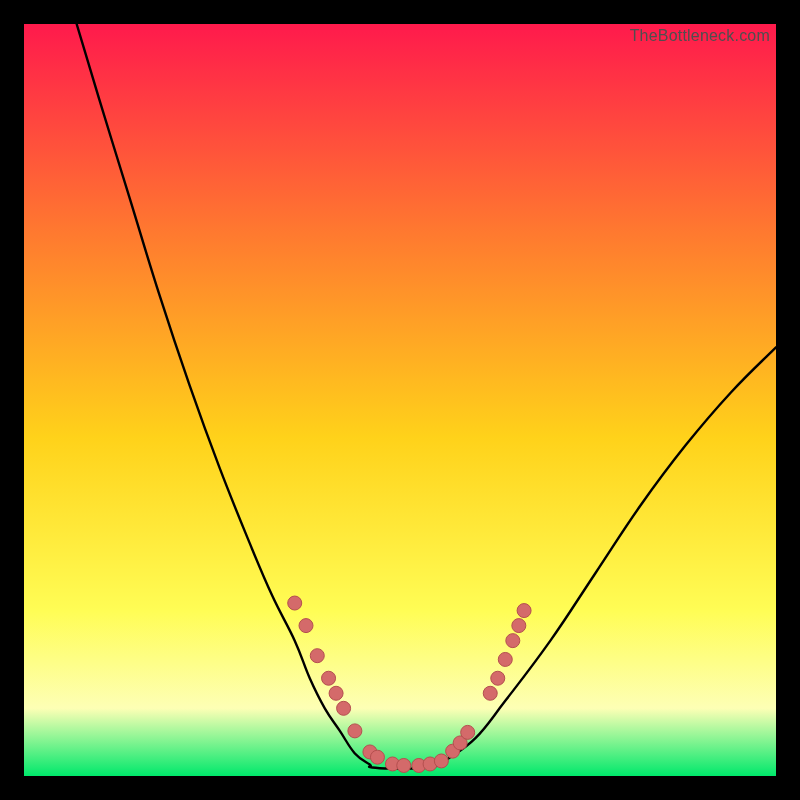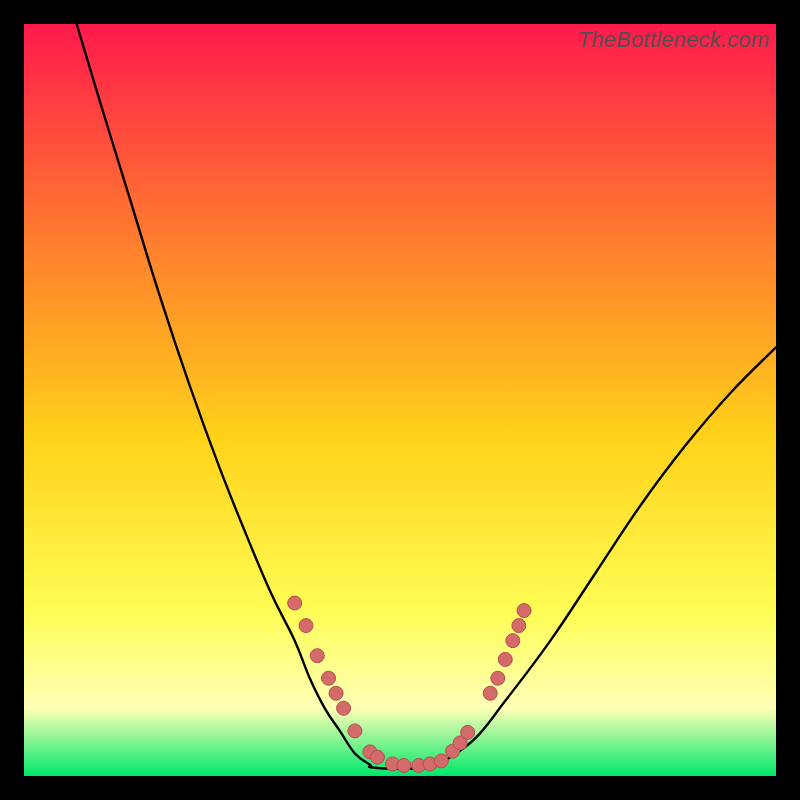--- a/index.html
+++ b/index.html
@@ -24,24 +24,23 @@
     left: 0;
     top: 0;
     width: 752px;
     height: 752px;
   }
   .watermark {
     position: absolute;
     top: 3px;
     right: 6px;
     color: #4f4f4f;
-    font-size: 22px;
+    font-size: 16px;
     font-weight: 500;
     letter-spacing: 0.2px;
-    font-style: italic;
   }
   svg {
     display: block;
   }
 </style>
 </head>
 <body>
 
 <div class="frame">
   <svg class="plot-area" viewBox="0 0 752 752" preserveAspectRatio="none">

